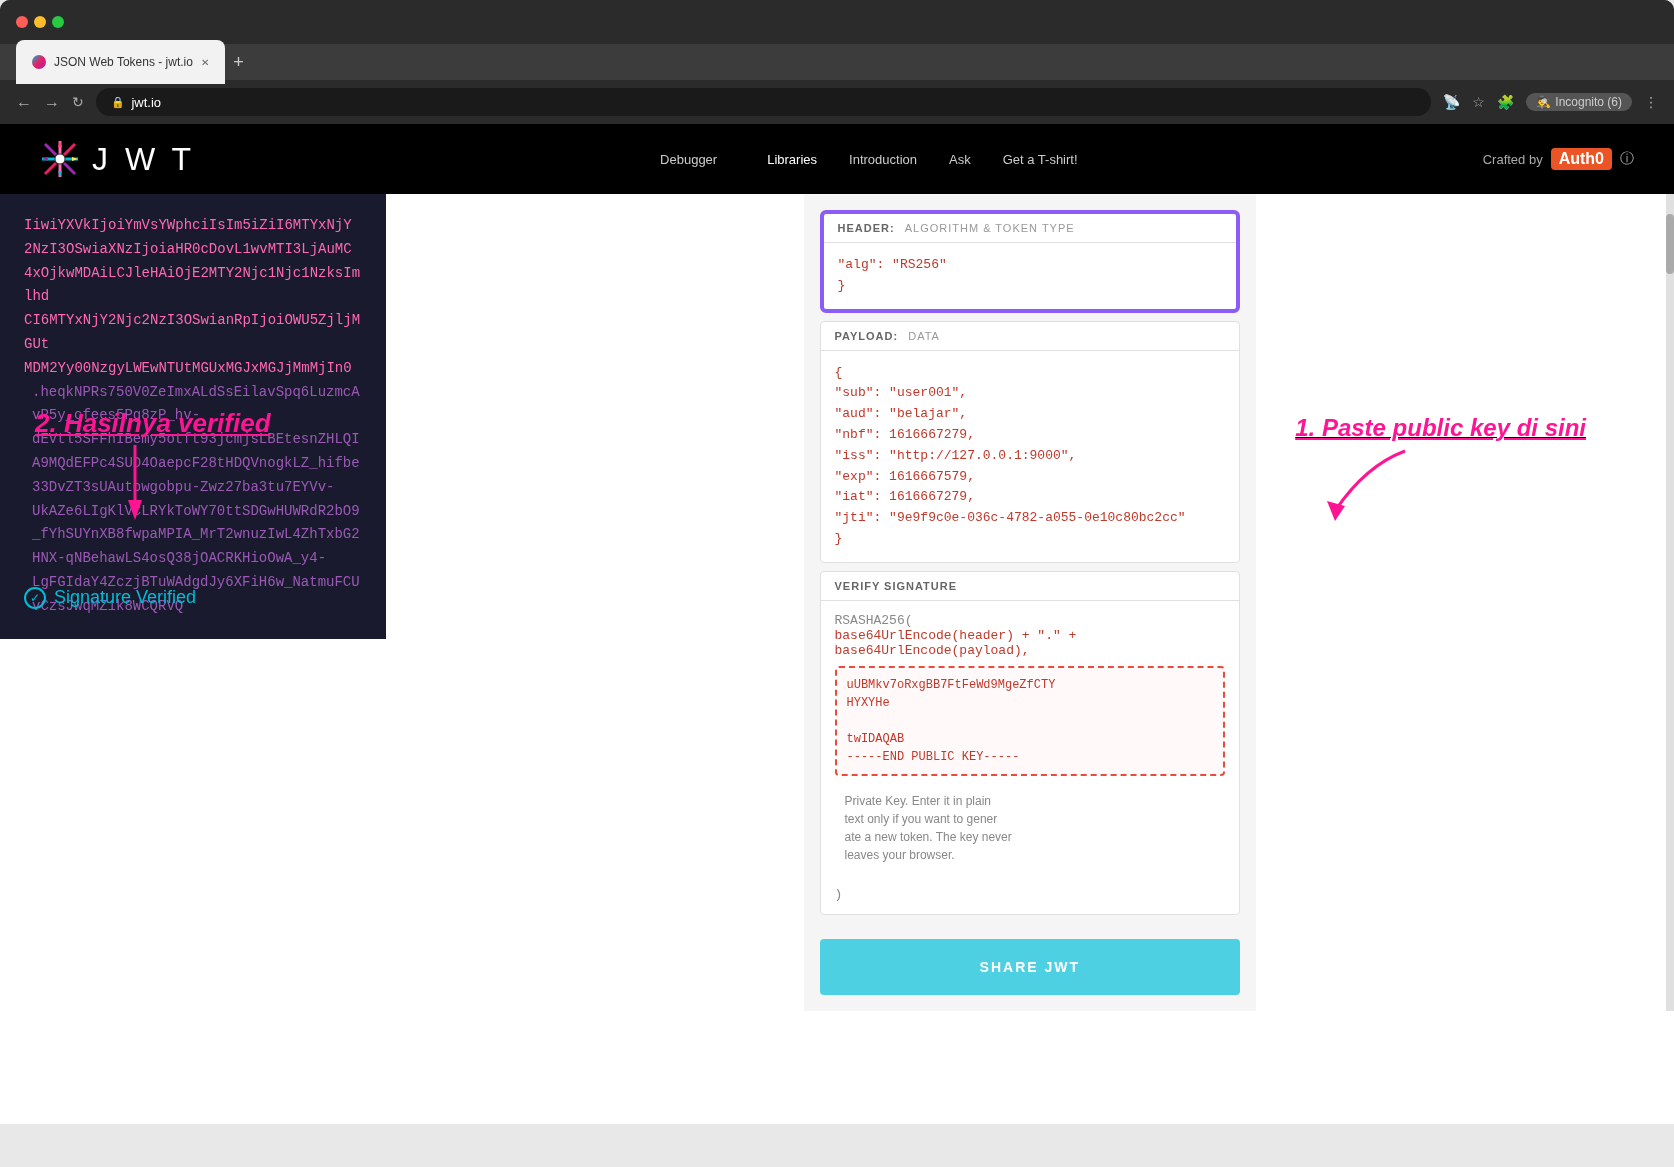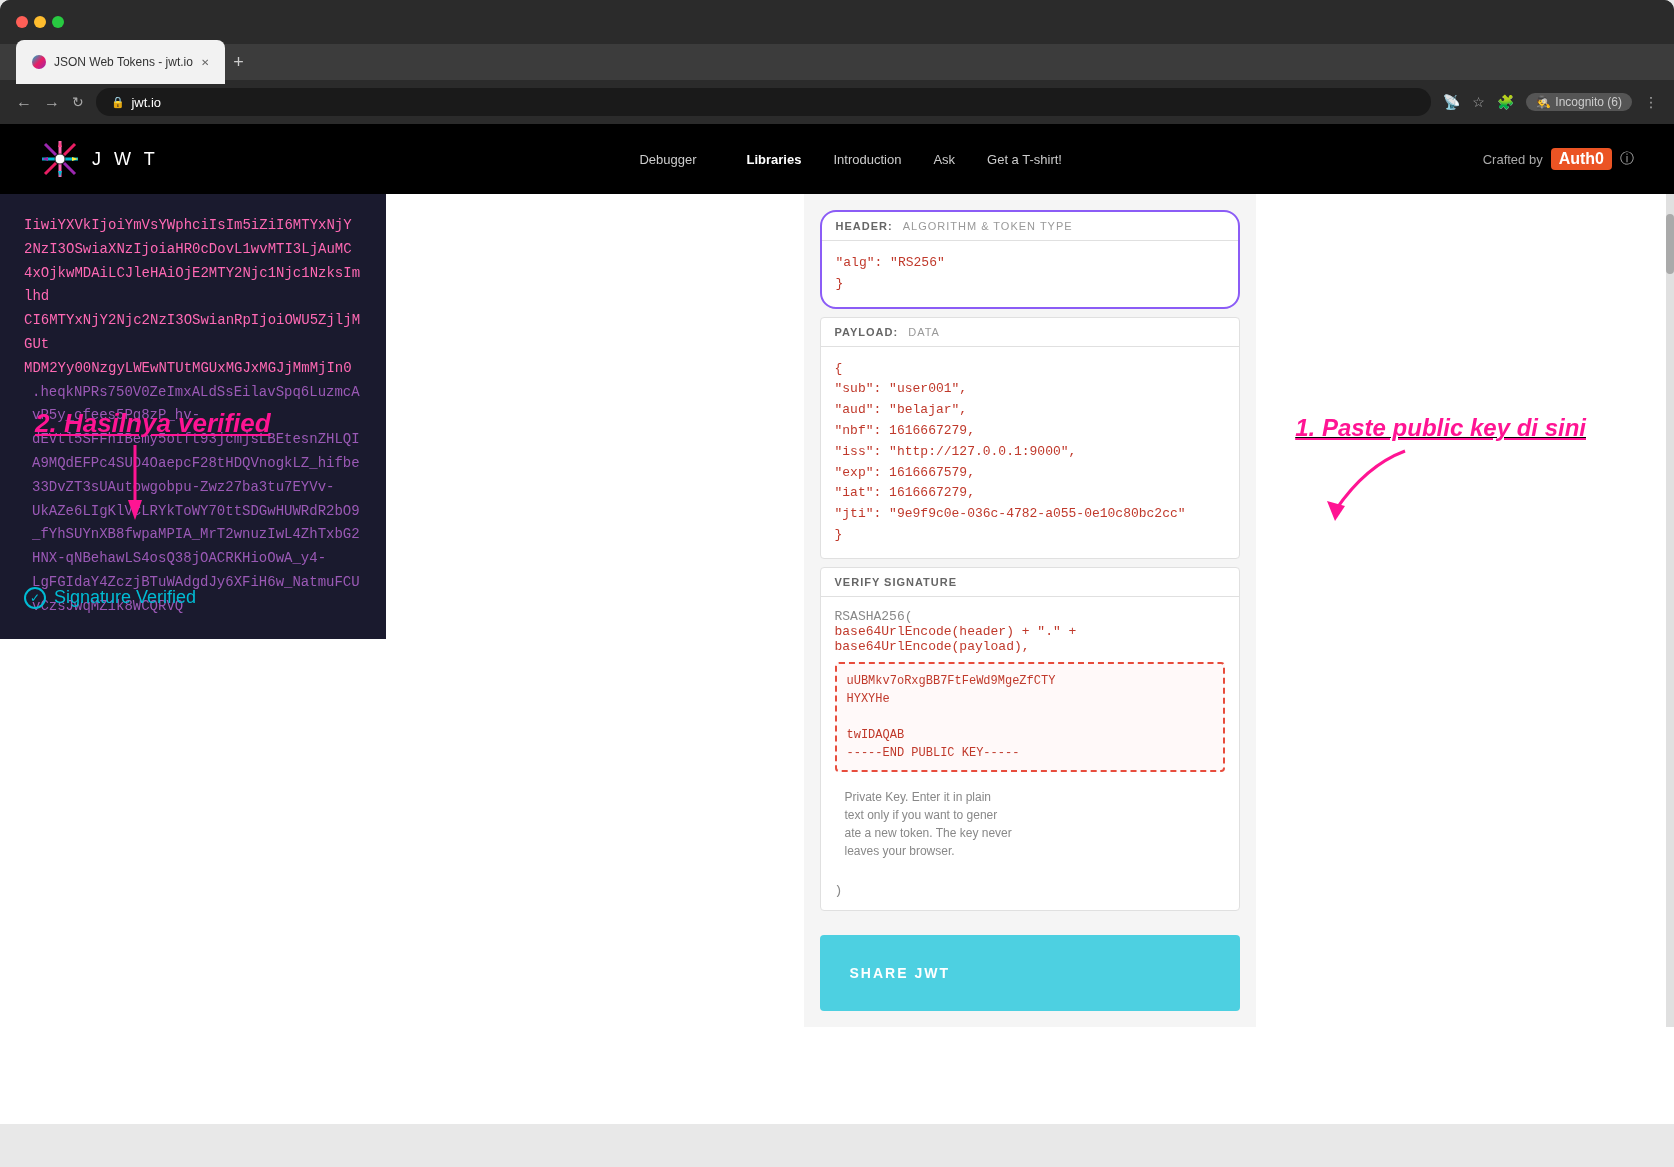--- a/index.html
+++ b/index.html
@@ -137,40 +137,40 @@
       align-items: center;
       gap: 12px;
       margin-right: 60px;
     }
     .logo-icon {
       width: 40px;
       height: 40px;
     }
     .logo-text {
       color: #fff;
-      font-size: 18px;
+      font-size: 32px;
       font-weight: 300;
       letter-spacing: 4px;
     }
     .nav-links {
       display: flex;
       align-items: center;
       gap: 32px;
       flex: 1;
       justify-content: center;
     }
     .nav-link {
       color: #ccc;
       font-size: 13px;
       cursor: pointer;
       text-decoration: none;
     }
     .nav-link.active {
       color: #fff;
-      font-weight: 700;
+      font-weight: 400;
       margin-left: 18px;
     }
     .nav-right {
       display: flex;
       align-items: center;
       gap: 8px;
     }
     .crafted-by {
       color: #aaa;
       font-size: 13px;
@@ -230,22 +230,22 @@
     .right-panel {
       width: 52%;
       background: #f5f5f5;
       padding: 0;
     }
 
     
     .decoded-section {
       background: #fff;
       margin: 0 16px 8px 16px;
-      border-radius: 16px;
-      border: 2px solid #8b5cf6;
+      border-radius: 6px;
+      border: 4px solid #8b5cf6;
     }
     .section-header {
       font-size: 11px;
       font-weight: 600;
       color: #666;
       padding: 8px 14px;
       border-bottom: 1px solid #e0e0e0;
       letter-spacing: 1px;
       text-transform: uppercase;
     }
@@ -312,24 +312,24 @@
     
     .share-jwt-btn {
       background: #4dd0e1;
       color: #fff;
       font-size: 14px;
       font-weight: 600;
       letter-spacing: 2px;
       border: none;
       width: calc(100% - 32px);
       margin: 16px 16px;
-      padding: 30px;
+      padding: 20px;
       border-radius: 4px;
       cursor: pointer;
-      text-align: left;
+      text-align: center;
     }
 
     
     .right-panel-outer {
       position: relative;
     }
 
     .content-area {
       display: flex;
       position: relative;

